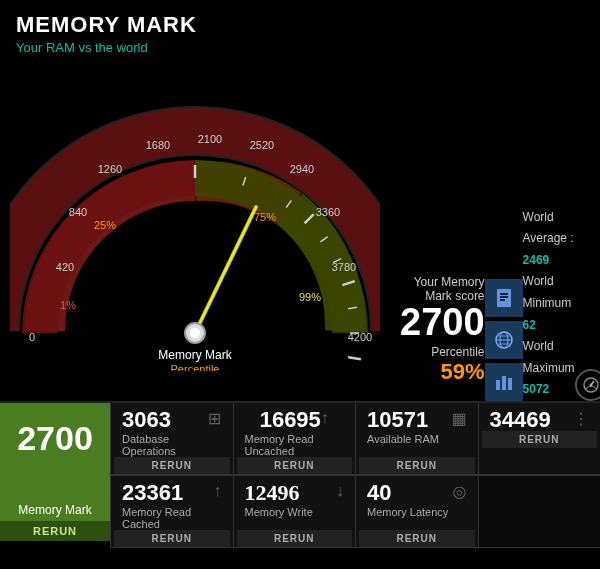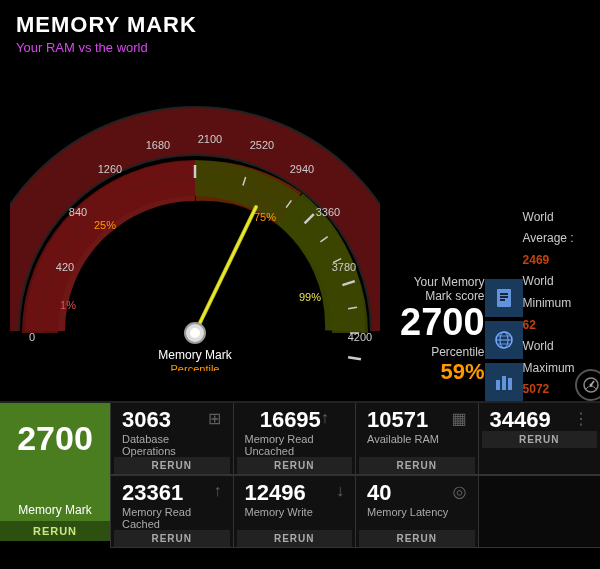--- a/index.html
+++ b/index.html
@@ -17,21 +17,21 @@
       padding: 12px 16px 6px;
     }
     .header-title {
       font-size: 22px;
       font-weight: 900;
       color: #fff;
       letter-spacing: 1px;
     }
     .header-subtitle {
       font-size: 13px;
-      color: #d946ef;
+      color: #14b8a6;
       margin-top: 2px;
     }
 
     
     .gauge-area {
       display: flex;
       flex-direction: row;
       padding: 0 10px;
       height: 340px;
     }
@@ -99,21 +99,21 @@
       color: #7bf;
     }
 
     .world-stats {
       margin-top: 10px;
       font-size: 12px;
       color: #ccc;
       line-height: 1.8;
     }
     .world-stats .stat-value {
-      color: #c2410c;
+      color: #14b8a6;
       font-weight: 600;
     }
 
     .chart-icons {
       display: flex;
       gap: 10px;
       margin-top: 10px;
       align-items: center;
     }
     .chart-icon {
@@ -387,21 +387,21 @@
 
     <div class="bench-cell">
       <div style="display:flex; justify-content:space-between; align-items:flex-start;">
         <div class="bench-cell-value">23361</div>
         <div style="opacity:0.5; font-size:16px; color:#aaa;">↑</div>
       </div>
       <div class="bench-cell-label">Memory Read Cached</div>
       <div class="bench-cell-rerun" style="cursor:pointer;">RERUN</div>
     </div>
     <div class="bench-cell">
-      <div style="display:flex; justify-content:space-between; align-items:flex-start;">
+      <div style="display:flex; justify-content:space-between; align-items:flex-start;font-family:Liberation Serif, serif;">
         <div class="bench-cell-value">12496</div>
         <div style="opacity:0.5; font-size:16px; color:#aaa;">↓</div>
       </div>
       <div class="bench-cell-label">Memory Write</div>
       <div class="bench-cell-rerun" style="cursor:pointer;">RERUN</div>
     </div>
     <div class="bench-cell">
       <div style="display:flex; justify-content:space-between; align-items:flex-start;gap:14px;">
         <div class="bench-cell-value">40</div>
         <div style="opacity:0.5; font-size:16px; color:#aaa;">◎</div>

